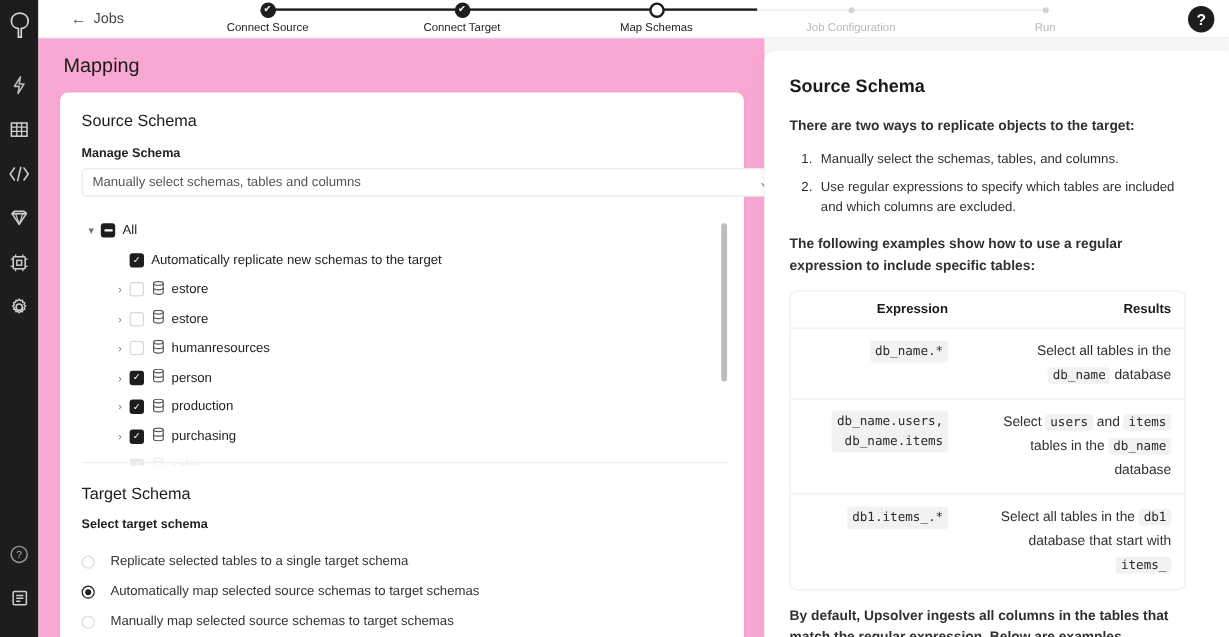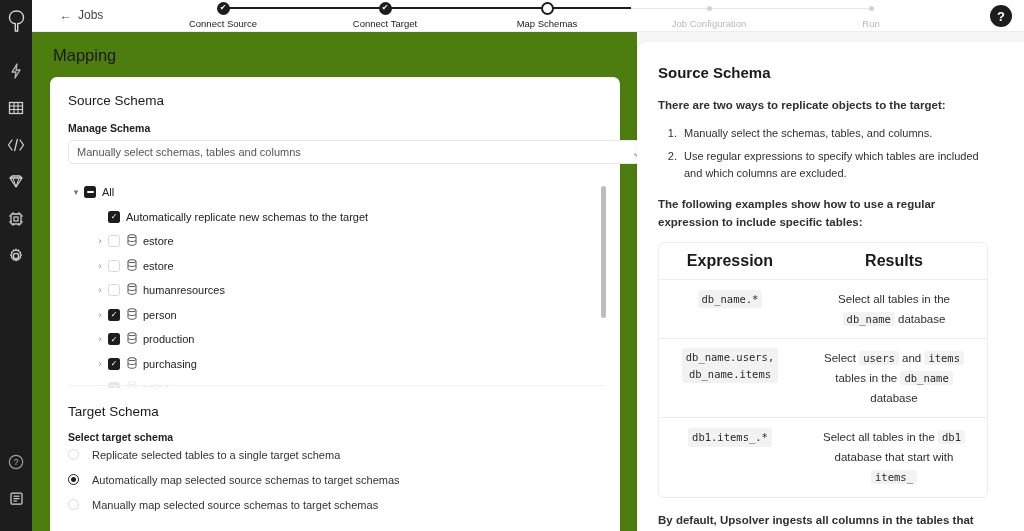--- a/index.html
+++ b/index.html
@@ -71,21 +71,21 @@
     width:22px; height:22px; border-radius:50%;
     background:#1d1d1d; color:#fff;
     font-size:13px; font-weight:bold;
     display:flex; align-items:center; justify-content:center;
     cursor:pointer;
   }
 
   
   .main-left {
     position:absolute; left:32px; top:32px; width:605px; height:499px;
-    background:#4d7c0f; overflow:hidden;
+    background:#f9a8d4; overflow:hidden;
   }
   .page-title {
     position:absolute; left:21px; top:14px;
     font-size:16.5px; color:#1a1a1a; font-weight:normal;
   }
   .card {
     position:absolute; left:18px; top:45px; width:570px;
     background:#fff; border-radius:7px;
     box-shadow: 0 1px 3px rgba(0,0,0,0.07);
     padding: 16px 18px 10px 18px;
@@ -128,21 +128,21 @@
   }
   .tree-scrollbar .thumb {
     position:absolute; top:4px; left:0; width:5px; height:132px;
     background:#bdbdbd; border-radius:3px;
   }
   .tree-sep {
     position:absolute; left:0; right:0; bottom:2px; height:1px; background:#f0f0f0;
   }
 
   .sec-title2 { font-size:13.5px; color:#1a1a1a; margin:16px 0 12px 0; font-weight:normal;}
-  .radio-row { display:flex; align-items:flex-start; height:25px; font-size:11px; color:#333; cursor:pointer;}
+  .radio-row { display:flex; align-items:flex-end; height:25px; font-size:11px; color:#333; cursor:pointer;}
   .radio {
     width:11px; height:11px; border-radius:50%; border:1px solid #dcdcdc; background:#fff;
     margin-right:13px; flex:0 0 auto; display:flex; align-items:center; justify-content:center;
   }
   .radio.sel { border-color:#1d1d1d; }
   .radio.sel .inner { width:5.5px; height:5.5px; border-radius:50%; background:#1d1d1d; }
 
   
   .docpanel {
     position:absolute; left:637px; top:42px; width:387px; height:489px;
@@ -160,24 +160,24 @@
     background:#f2f2f2; border-radius:3px;
     padding:1px 4px; font-size:10.5px; color:#2a2a2a;
     white-space:nowrap;
   }
   .doc-table {
     border:1px solid #ededed; border-radius:6px;
     width:330px; border-collapse:separate; border-spacing:0;
     margin:4px 0 14px 0; overflow:hidden;
   }
   .doc-table th, .doc-table td {
-    border-bottom:1px solid #ededed; padding:9px 11px; text-align:center; vertical-align:top;
+    border-bottom:1px solid #ededed; padding:9px 11px; text-align:right; vertical-align:top;
   }
   .doc-table tr:last-child td { border-bottom:none; }
-  .doc-table th { font-size:16px; font-weight:bold; color:#1a1a1a; }
+  .doc-table th { font-size:11px; font-weight:bold; color:#1a1a1a; }
   .doc-table td { font-size:11.5px; color:#303030; line-height:1.75; }
   .doc-table td.expr { width:142px; }
   .doc-table td.expr .code { white-space:pre-line; display:inline-block; line-height:1.6; }
   .bottom-fade { margin-top:2px; }
 </style>
 </head>
 <body>
 
 <div id="app">
 

